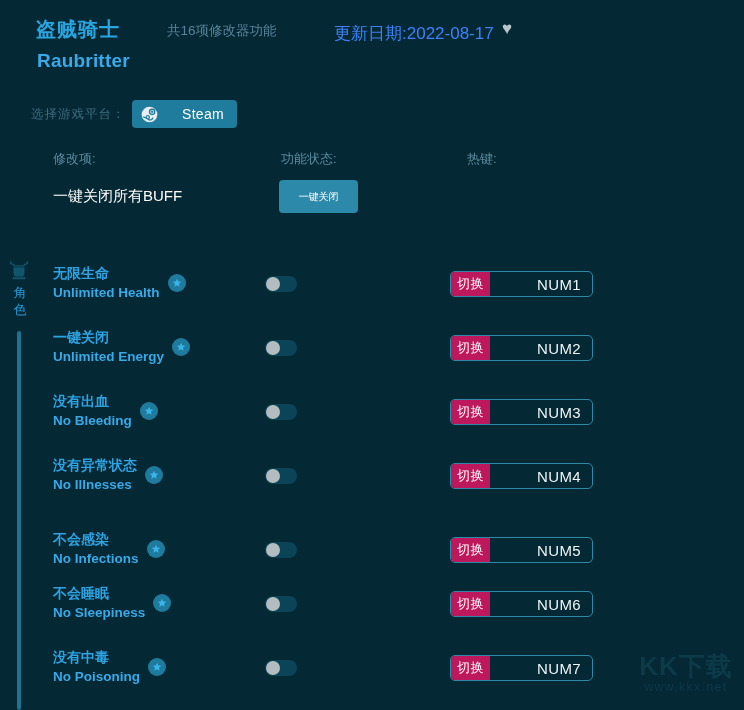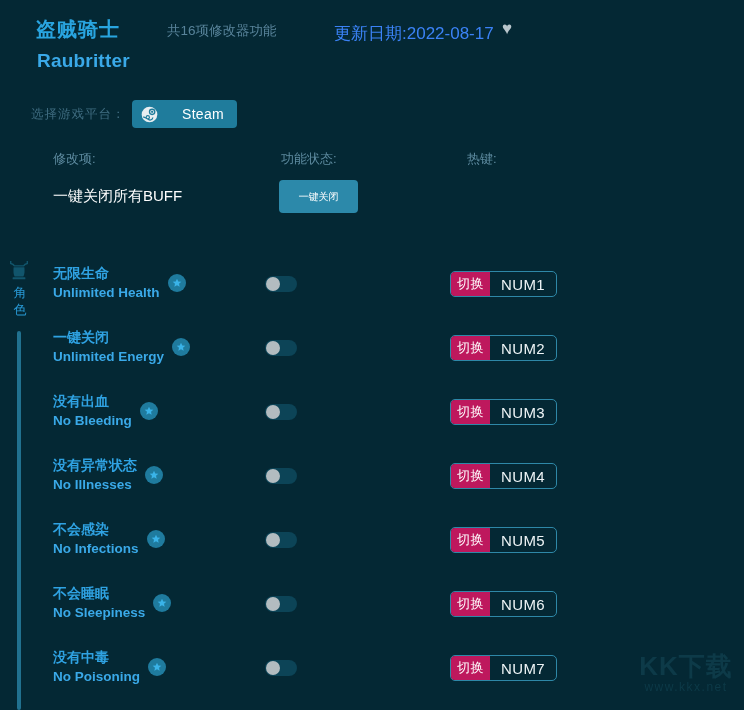--- a/index.html
+++ b/index.html
@@ -244,20 +244,21 @@
     align-items: center;
     letter-spacing: 0.5px;
   }
   .hotkey .hk-key {
     color: #eef4f6;
     font-size: 15px;
     padding: 0 11px;
     display: flex;
     align-items: center;
     letter-spacing: 0.4px;
+    margin-left: 36px;
   }
 
   
   .watermark {
     position: absolute;
     left: 628px; top: 652px;
     width: 116px;
     text-align: center;
     pointer-events: none;
   }
@@ -386,21 +387,21 @@
         </svg>
       </div>
       <div class="toggle">
         <div class="knob"></div>
       </div>
       <div class="hotkey">
         <span class="hk-act">切换</span>
         <span class="hk-key">NUM4</span>
       </div>
     </div>
-    <div class="row" style="top: 256px;">
+    <div class="row" style="top: 266px;">
       <div class="row-labels">
         <div class="row-cn">不会感染</div>
         <div class="row-en">No Infections</div>
       </div>
       <div class="star-badge" style="left: 146.516px;">
         <svg viewBox="0 0 12 12" width="10" height="10">
           <path d="M6 0.8 L7.5 4.2 L11.2 4.6 L8.4 7.0 L9.2 10.6 L6 8.7 L2.8 10.6 L3.6 7.0 L0.8 4.6 L4.5 4.2 Z" fill="#3ab3e8"></path>
         </svg>
       </div>
       <div class="toggle">

